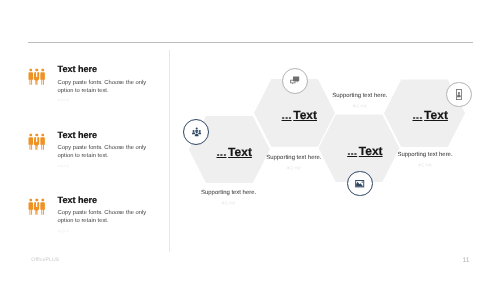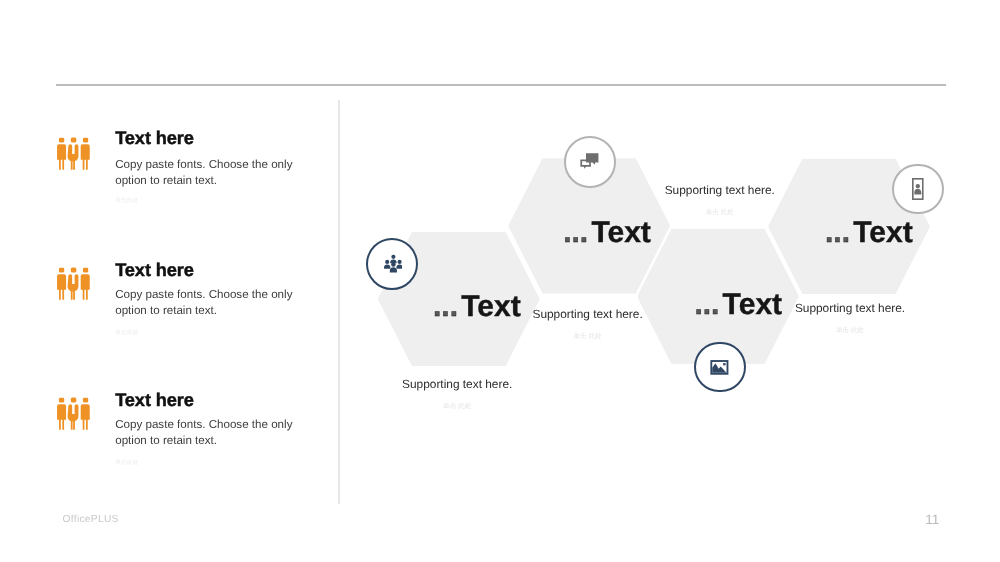--- a/index.html
+++ b/index.html
@@ -12,21 +12,21 @@
   
   .lblock{position:absolute;left:28px;}
   .lico{position:absolute;left:0px;top:0px;width:17.4px;height:17.4px;}
   .ltxt{position:absolute;left:29.6px;top:-3.5px;width:92px;}
   .ltitle{font-size:9.1px;font-weight:bold;color:#111;letter-spacing:-0.05px;line-height:10px;-webkit-text-stroke:0.22px #111;}
   .lbody{font-size:5.8px;color:#3c3c3c;line-height:7.9px;margin-top:5.8px;}
   .lfaint{font-size:2.85px;color:#ececec;margin-top:2.6px;letter-spacing:0.1px;}
 
   
   .hex{position:absolute;background:#efefef;}
-  .hexlabel{position:absolute;font-size:15px;font-weight:bold;color:#161616;white-space:nowrap;-webkit-text-stroke:0.2px #161616;}
+  .hexlabel{position:absolute;font-size:12px;font-weight:bold;color:#161616;white-space:nowrap;text-decoration:underline;-webkit-text-stroke:0.2px #161616;}
   .hexlabel .dots{color:#595959;font-weight:bold;margin-right:1.6px;}
 
   .circ .iconwrap svg{width:100%;height:100%;display:block}
   .circ{position:absolute;width:26px;height:26px;border-radius:50%;background:#fff;
         box-sizing:border-box;display:flex;align-items:center;justify-content:center;}
   .circ.navy{border:1px solid #2f4763;}
   .circ.gray{border:1px solid #b3b3b3;}
 
   .sup{position:absolute;font-size:5.95px;color:#2b2b2b;white-space:nowrap;}
   .supfaint{position:absolute;font-size:3.3px;color:#e4e4e4;white-space:nowrap;}

